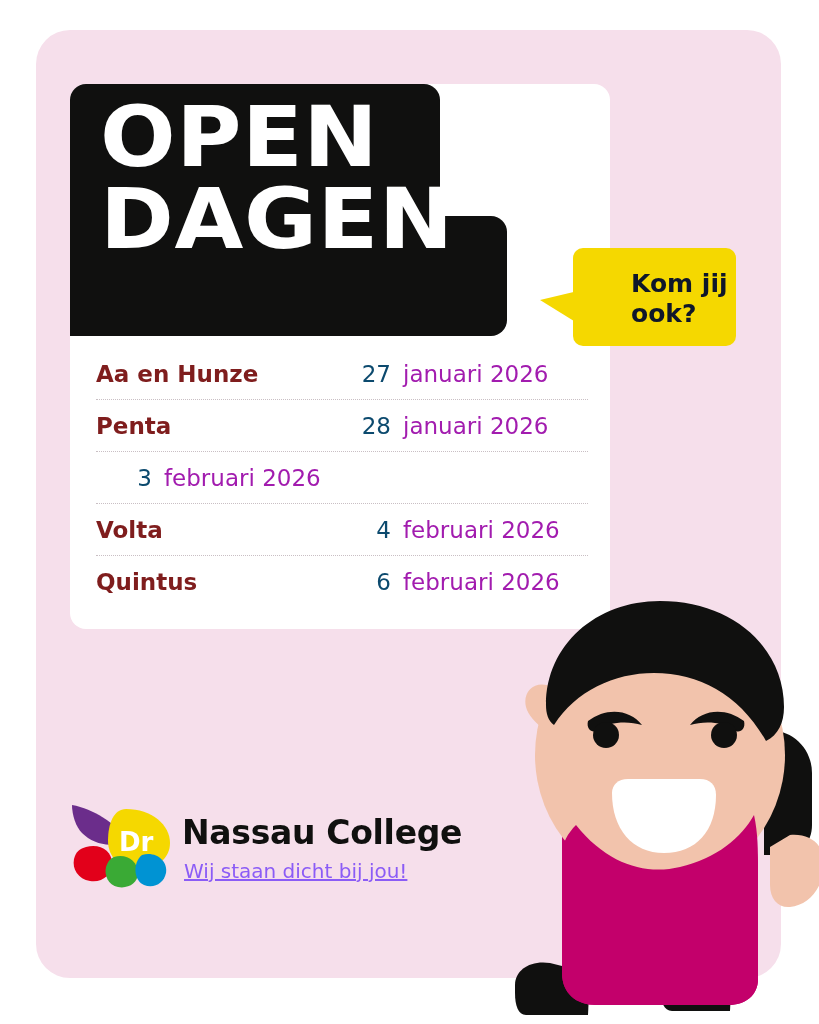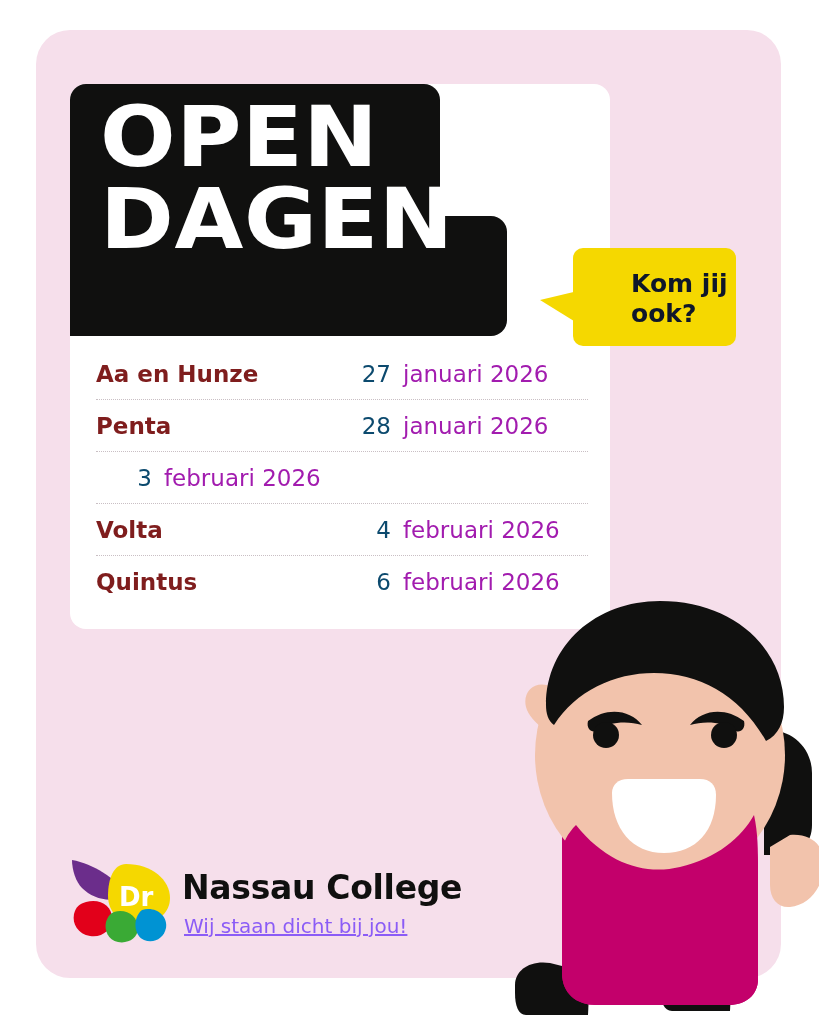--- a/index.html
+++ b/index.html
@@ -157,21 +157,21 @@
     font-size: 23px;
     color: #a21caf;
     width: 185px;
     text-align: left;
   }
 
   
   .logo-block {
     position: absolute;
     left: 70px;
-    top: 852px;
+    top: 797px;
     width: 400px;
     height: 105px;
   }
   .logo-mark {
     position: absolute;
     left: 0;
     top: 2px;
     width: 112px;
     height: 92px;
   }

